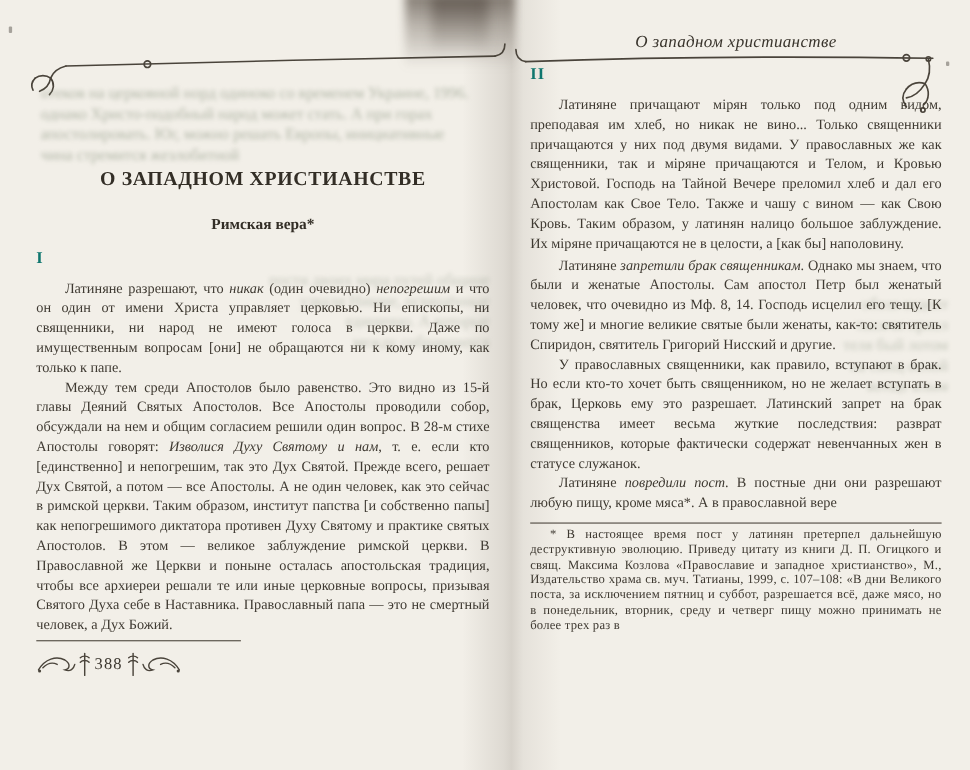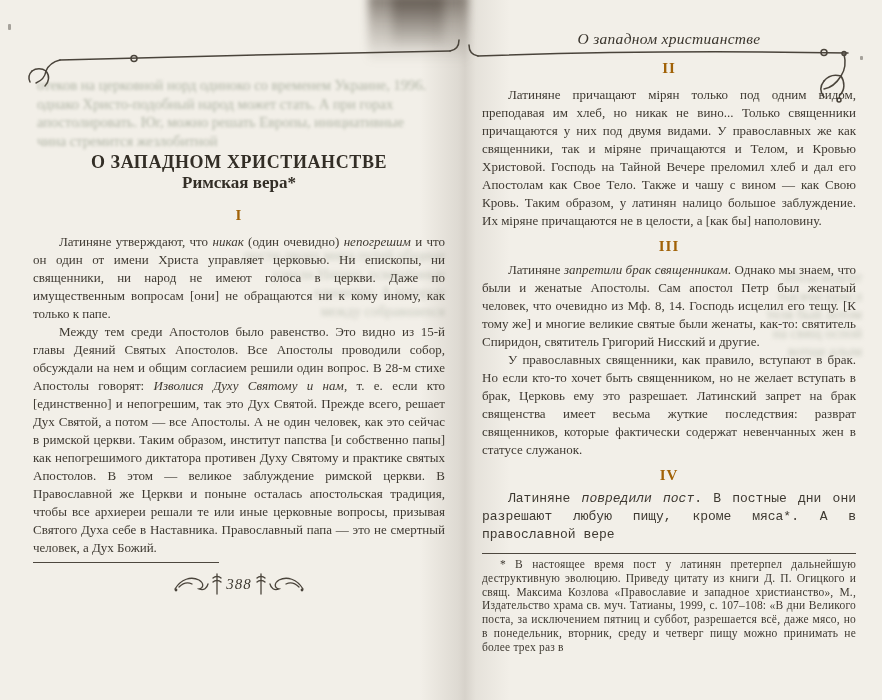--- a/index.html
+++ b/index.html
@@ -44,26 +44,26 @@
   .running-header{
     text-align:center;font-style:italic;font-size:15.5px;letter-spacing:.3px;
     padding-top:30px;color:#39342c;position:relative;z-index:2;
   }
 
   .chapter-title{
     margin-top:152px;text-align:center;font-weight:bold;font-size:18px;
     letter-spacing:.6px;color:#332e26;position:relative;z-index:2;
   }
   .chapter-subtitle{
-    text-align:center;font-weight:bold;font-size:17px;
+    margin-top:24px;text-align:center;font-weight:bold;font-size:14px;
     color:#332e26;position:relative;z-index:2;
   }
   .numeral{
-    text-align:center;font-weight:bold;font-size:15px;letter-spacing:1px;
-    color:#a16207;position:relative;z-index:2;
+    text-align:left;font-weight:bold;font-size:15px;letter-spacing:1px;
+    color:#0f766e;position:relative;z-index:2;
   }
   .numeral.first{margin-top:14px;}
   .page-right .numeral.sec-first{margin-top:12px;}
   .page-right .numeral.mid{margin-top:8px;margin-bottom:6px;}
 
   .body-text{
     margin-top:9px;font-size:13px;line-height:18px;text-align:justify;
     position:relative;z-index:2;color:#3e3931;
   }
   .body-text p{margin:0;text-indent:26px;}
@@ -77,22 +77,22 @@
     margin-top:3px;font-size:11.5px;line-height:13.8px;color:#3e3931;
     position:relative;z-index:2;
   }
   .footnote-block{
     margin-top:9px;border-top:1.2px solid #4d473e;padding-top:4px;
     font-size:11.5px;line-height:13.8px;text-align:justify;
     position:relative;z-index:2;text-indent:18px;letter-spacing:.2px;
   }
 
   .pagenum-row{
-    margin-top:9px;display:flex;justify-content:center;align-items:center;
-    gap:2px;position:relative;z-index:2;font-style:italic;
+    margin-top:9px;display:flex;align-items:center;
+    gap:2px;position:relative;z-index:2;
   }
   .pagenum{font-size:15px;letter-spacing:1px;color:#3c372f;padding:0 1px;}
   .orn{display:block;}
   .orn path,.orn circle{stroke:#4a443b;fill:none;stroke-width:1.3;stroke-linecap:round;}
   .orn .dot{fill:#4a443b;stroke:none;}
   .mirror{transform:scaleX(-1);}
 
   
   .ghost{position:absolute;z-index:1;pointer-events:none;}
   .ghost-top{left:4px;top:76px;width:408px;}
@@ -142,21 +142,21 @@
         <div class="ghost-line">узвали Нищие, освящённые</div>
         <div class="ghost-line">единично. А которые</div>
         <div class="ghost-line">между собравшихся</div>
       </div>
 
     <div class="chapter-title">О ЗАПАДНОМ ХРИСТИАНСТВЕ</div>
     <div class="chapter-subtitle">Римская вера*</div>
     <div class="numeral first">I</div>
 
     <div class="body-text">
-        <p><span>Латиняне утверждают, что </span><span class="it">никак</span><span> (один очевидно) </span><span class="it">непогрешим</span><span> и что он один от имени Христа управляет церковью. Ни епископы, ни священники, ни народ не имеют голоса в церкви. Даже по имущественным вопросам [они] не обращаются ни к кому иному, как только к папе.</span></p>
+        <p><span>Латиняне разрешают, что </span><span class="it">никак</span><span> (один очевидно) </span><span class="it">непогрешим</span><span> и что он один от имени Христа управляет церковью. Ни епископы, ни священники, ни народ не имеют голоса в церкви. Даже по имущественным вопросам [они] не обращаются ни к кому иному, как только к папе.</span></p>
         <p><span>Между тем среди Апостолов было равенство. Это видно из 15-й главы Деяний Святых Апостолов. Все Апостолы проводили собор, обсуждали на нем и общим согласием решили один вопрос. В 28-м стихе Апостолы говорят: </span><span class="it">Изволися Духу Святому и нам</span><span>, т. е. если кто [единственно] и непогрешим, так это Дух Святой. Прежде всего, решает Дух Святой, а потом — все Апостолы. А не один человек, как это сейчас в римской церкви. Таким образом, институт папства [и собственно папы] как непогрешимого диктатора противен Духу Святому и практике святых Апостолов. В этом — великое заблуждение римской церкви. В Православной же Церкви и поныне осталась апостольская традиция, чтобы все архиереи решали те или иные церковные вопросы, призывая Святого Духа себе в Наставника. Православный папа — это не смертный человек, а Дух Божий.</span></p>
       </div>
 
     <div class="footnote-sep"></div>
 
     <div class="pagenum-row">
       <svg class="orn" width="36" height="22" viewBox="0 0 36 22">
         <path d="M2 16 C8 6 18 3 26 7 C31 10 31 15 26 16 C31 18 34 15 35 11"></path>
         <path d="M6 14 C10 10 15 9 19 11"></path>
         <circle class="dot" cx="3" cy="17" r="1.4"></circle>
@@ -205,27 +205,25 @@
         <div class="ghost-line">теля бый лотом</div>
         <div class="ghost-line">на свящ оспой</div>
         <div class="ghost-line">вотще алым</div>
       </div>
 
     <div class="numeral sec-first">II</div>
     <div class="body-text">
         <p><span>Латиняне причащают мiрян только под одним видом, преподавая им хлеб, но никак не вино... Только священники причащаются у них под двумя видами. У православных же как священники, так и мiряне причащаются и Телом, и Кровью Христовой. Господь на Тайной Вечере преломил хлеб и дал его Апостолам как Свое Тело. Также и чашу с вином — как Свою Кровь. Таким образом, у латинян налицо большое заблуждение. Их мiряне причащаются не в целости, а [как бы] наполовину.</span></p>
       </div>
 
-    <div class="numeral mid">III</div>
     <div class="body-text" style="margin-top:2px;">
         <p><span>Латиняне </span><span class="it">запретили брак священникам</span><span>. Однако мы знаем, что были и женатые Апостолы. Сам апостол Петр был женатый человек, что очевидно из Мф. 8, 14. Господь исцелил его тещу. [К тому же] и многие великие святые были женаты, как-то: святитель Спиридон, святитель Григорий Нисский и другие.</span></p>
         <p><span>У православных священники, как правило, вступают в брак. Но если кто-то хочет быть священником, но не желает вступать в брак, Церковь ему это разрешает. Латинский запрет на брак священства имеет весьма жуткие последствия: разврат священников, которые фактически содержат невенчанных жен в статусе служанок.</span></p>
       </div>
 
-    <div class="numeral mid">IV</div>
-    <div class="body-text" style="margin-top:0;font-family:Liberation Mono, monospace;">
+    <div class="body-text" style="margin-top:0;">
         <p><span>Латиняне </span><span class="it">повредили пост</span><span>. В постные дни они разрешают любую пищу, кроме мяса*. А в православной вере</span></p>
       </div>
 
     <div class="footnote-block">* В настоящее время пост у латинян претерпел дальнейшую деструктивную эволюцию. Приведу цитату из книги Д. П. Огицкого и свящ. Максима Козлова «Православие и западное христианство», М., Издательство храма св. муч. Татианы, 1999, с. 107–108: «В дни Великого поста, за исключением пятниц и суббот, разрешается всё, даже мясо, но в понедельник, вторник, среду и четверг пищу можно принимать не более трех раз в</div>
 
   </div>
 </div>
 
 </body></html>

